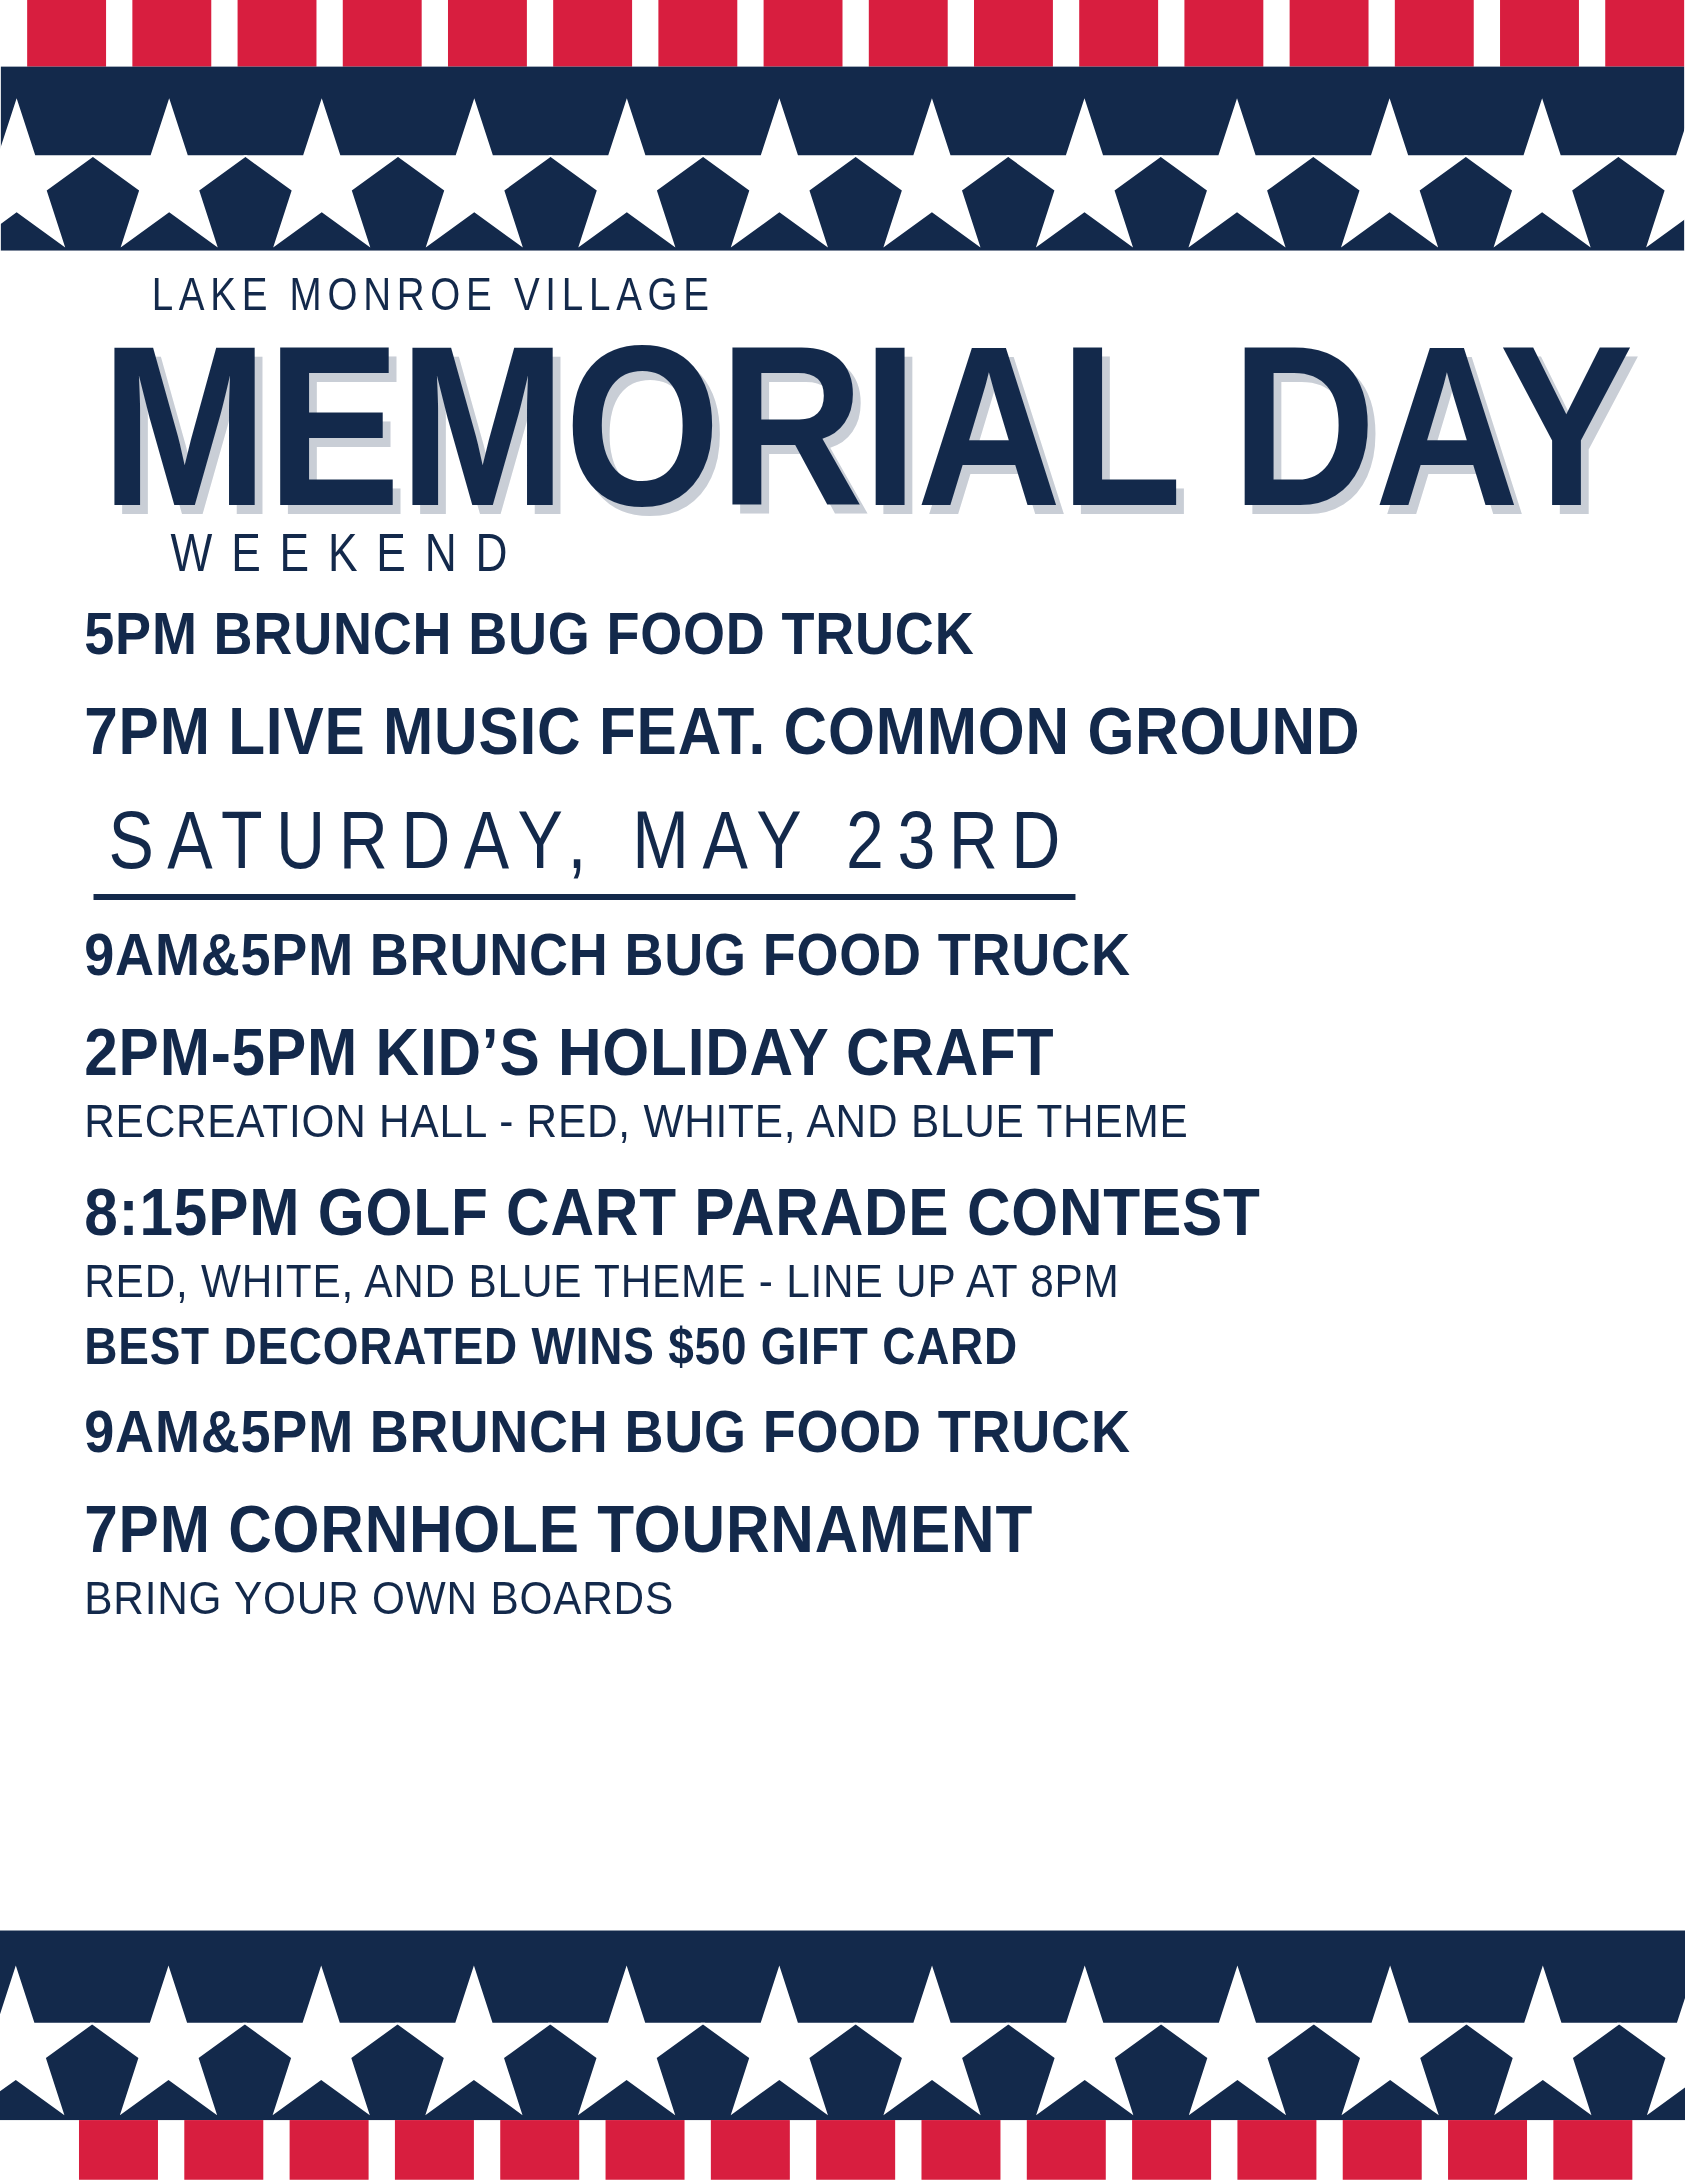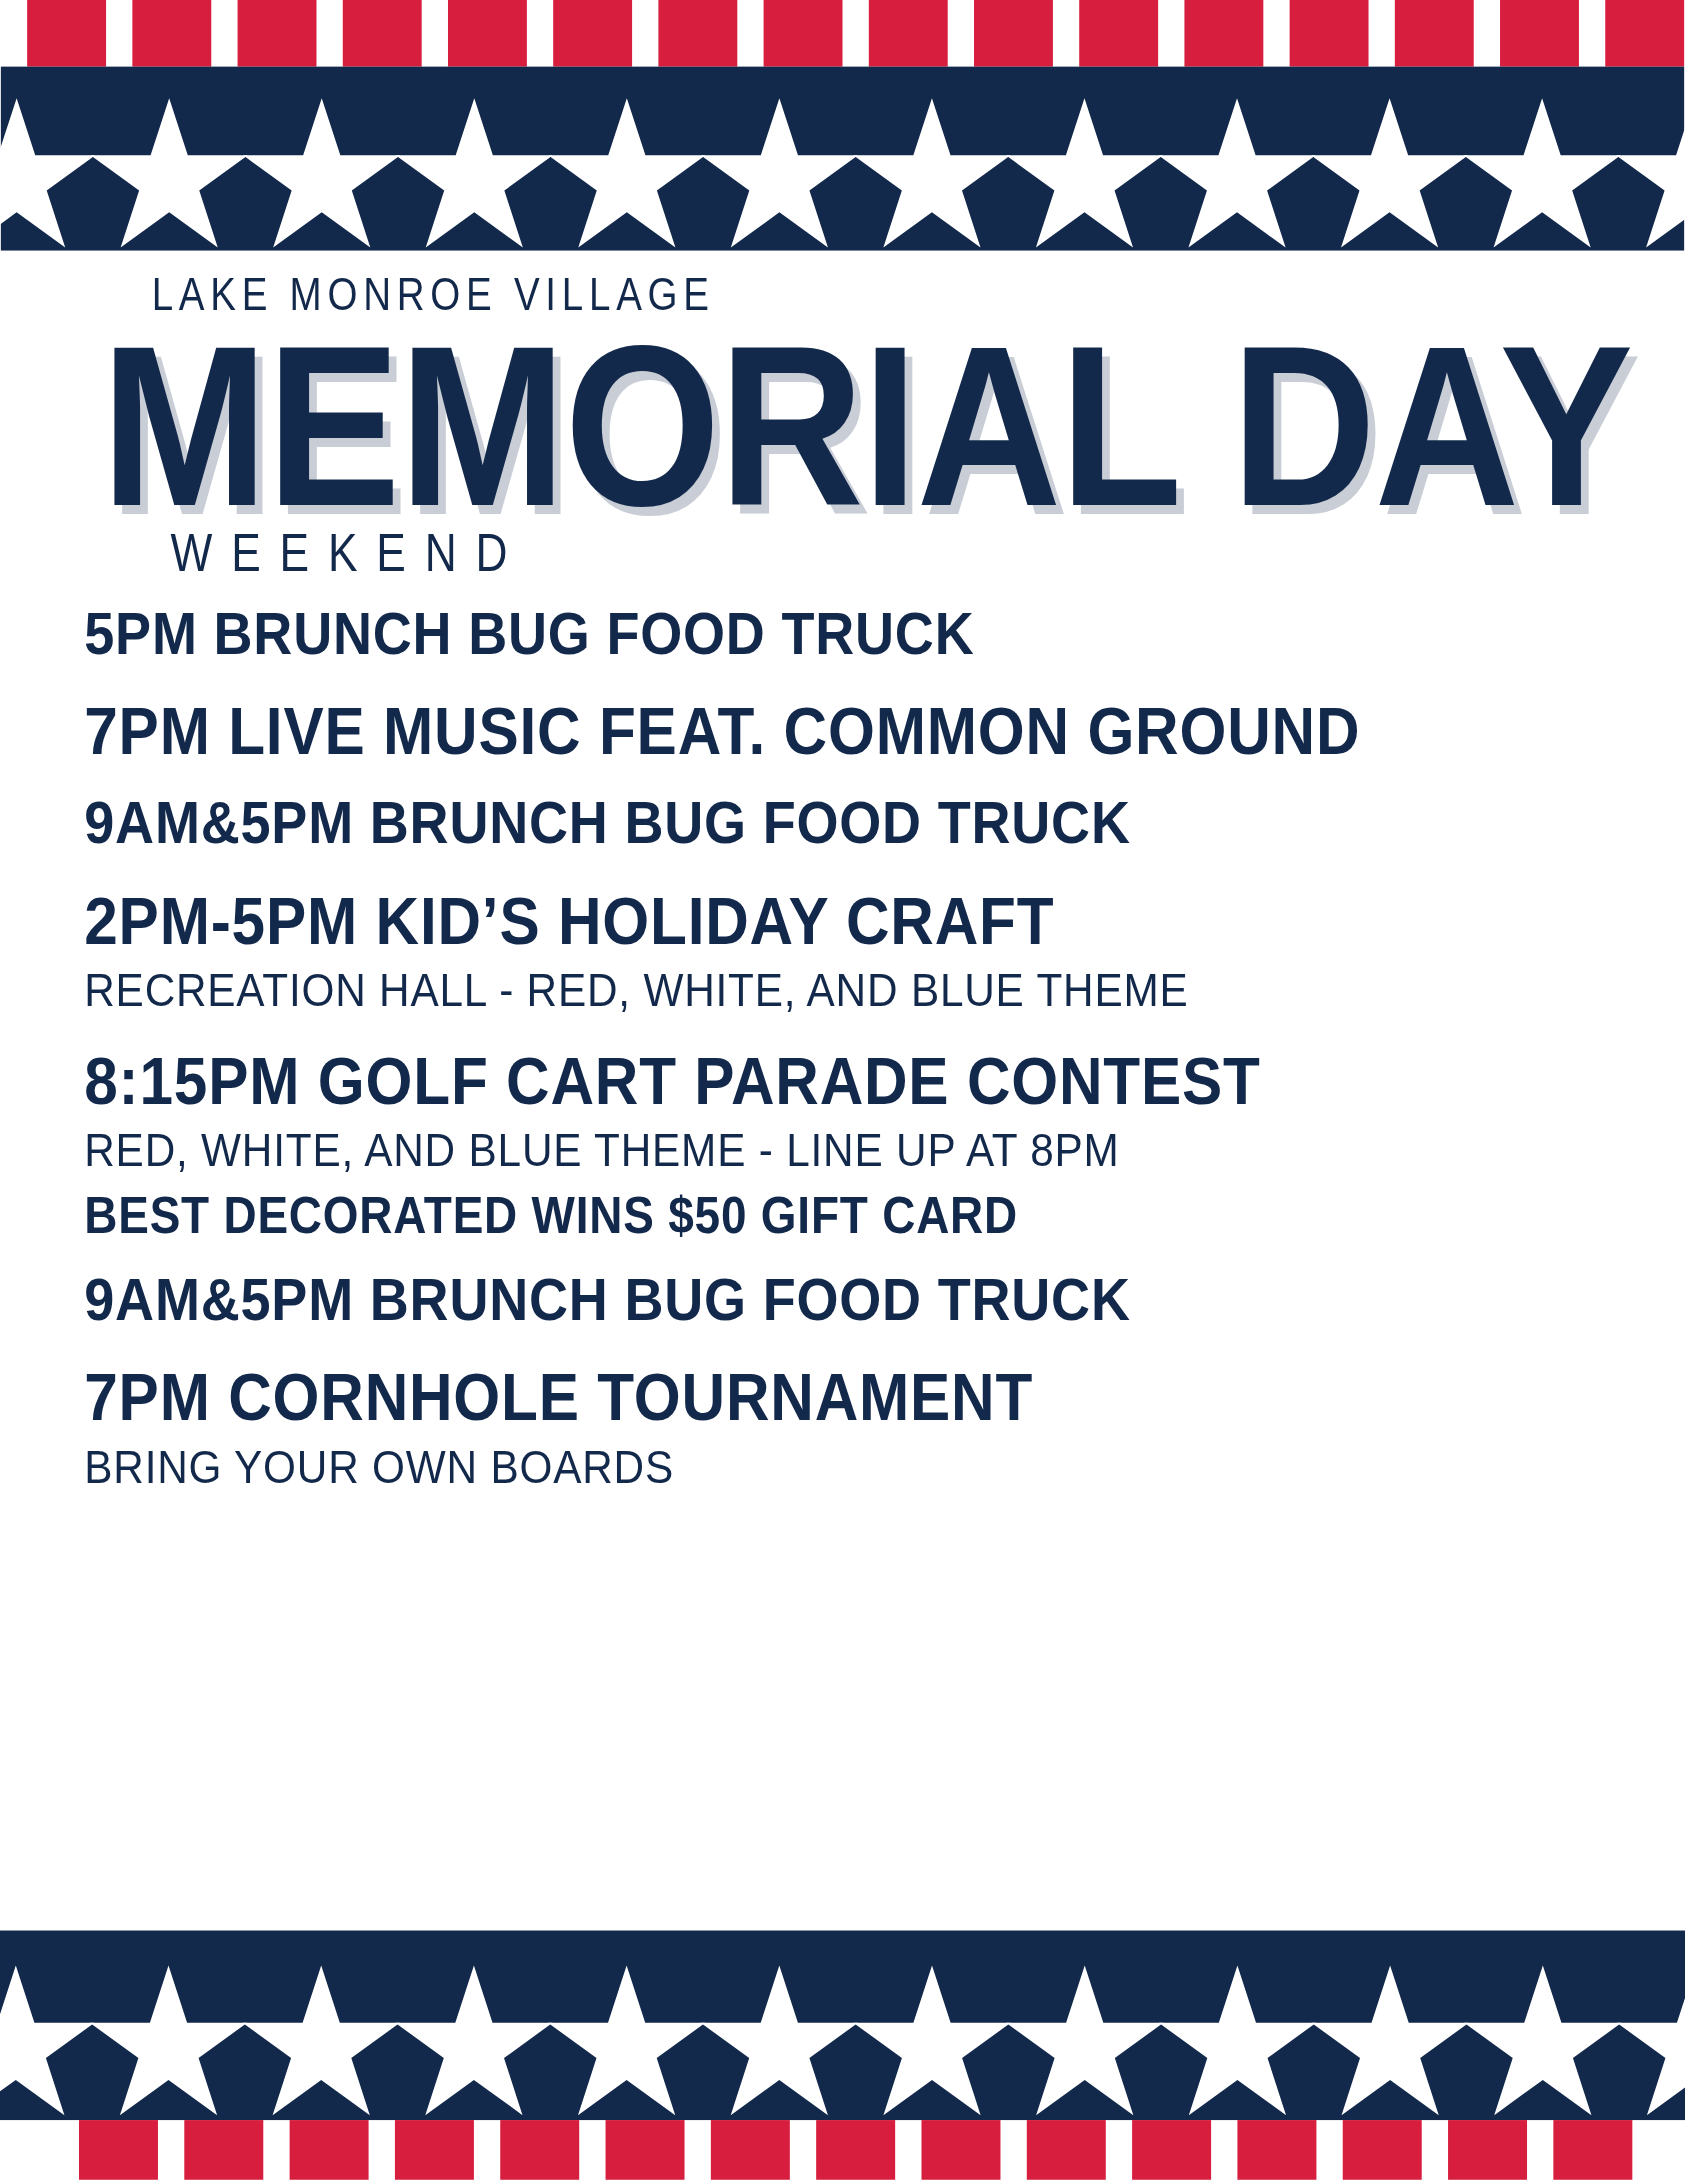--- a/index.html
+++ b/index.html
@@ -196,20 +196,23 @@
 
     <div class="village-name">LAKE MONROE VILLAGE</div>
 
     <div class="main-title">MEMORIAL DAY</div>
 
     <div class="weekend">WEEKEND</div>
 
     <div class="event-line">5PM   BRUNCH BUG FOOD TRUCK</div>
     <div class="event-line big">7PM LIVE MUSIC FEAT. COMMON GROUND</div>
 
+    <div class="day-wrap">
+      <div class="day-heading">SATURDAY, MAY 23RD</div>
+    </div>
     <div class="event-line">9AM&amp;5PM   BRUNCH BUG FOOD TRUCK</div>
     <div class="event-line big">2PM-5PM  KID’S HOLIDAY CRAFT</div>
     <div class="event-sub">RECREATION HALL - RED, WHITE, AND BLUE THEME</div>
     <div class="event-line big">8:15PM  GOLF CART PARADE CONTEST</div>
     <div class="event-sub">RED, WHITE, AND BLUE THEME - LINE UP AT 8PM</div>
     <div class="event-sub bold">BEST DECORATED WINS $50 GIFT CARD</div>
 
     <div class="event-line">9AM&amp;5PM   BRUNCH BUG FOOD TRUCK</div>
     <div class="event-line big">7PM CORNHOLE TOURNAMENT</div>
     <div class="event-sub">BRING YOUR OWN BOARDS</div>

